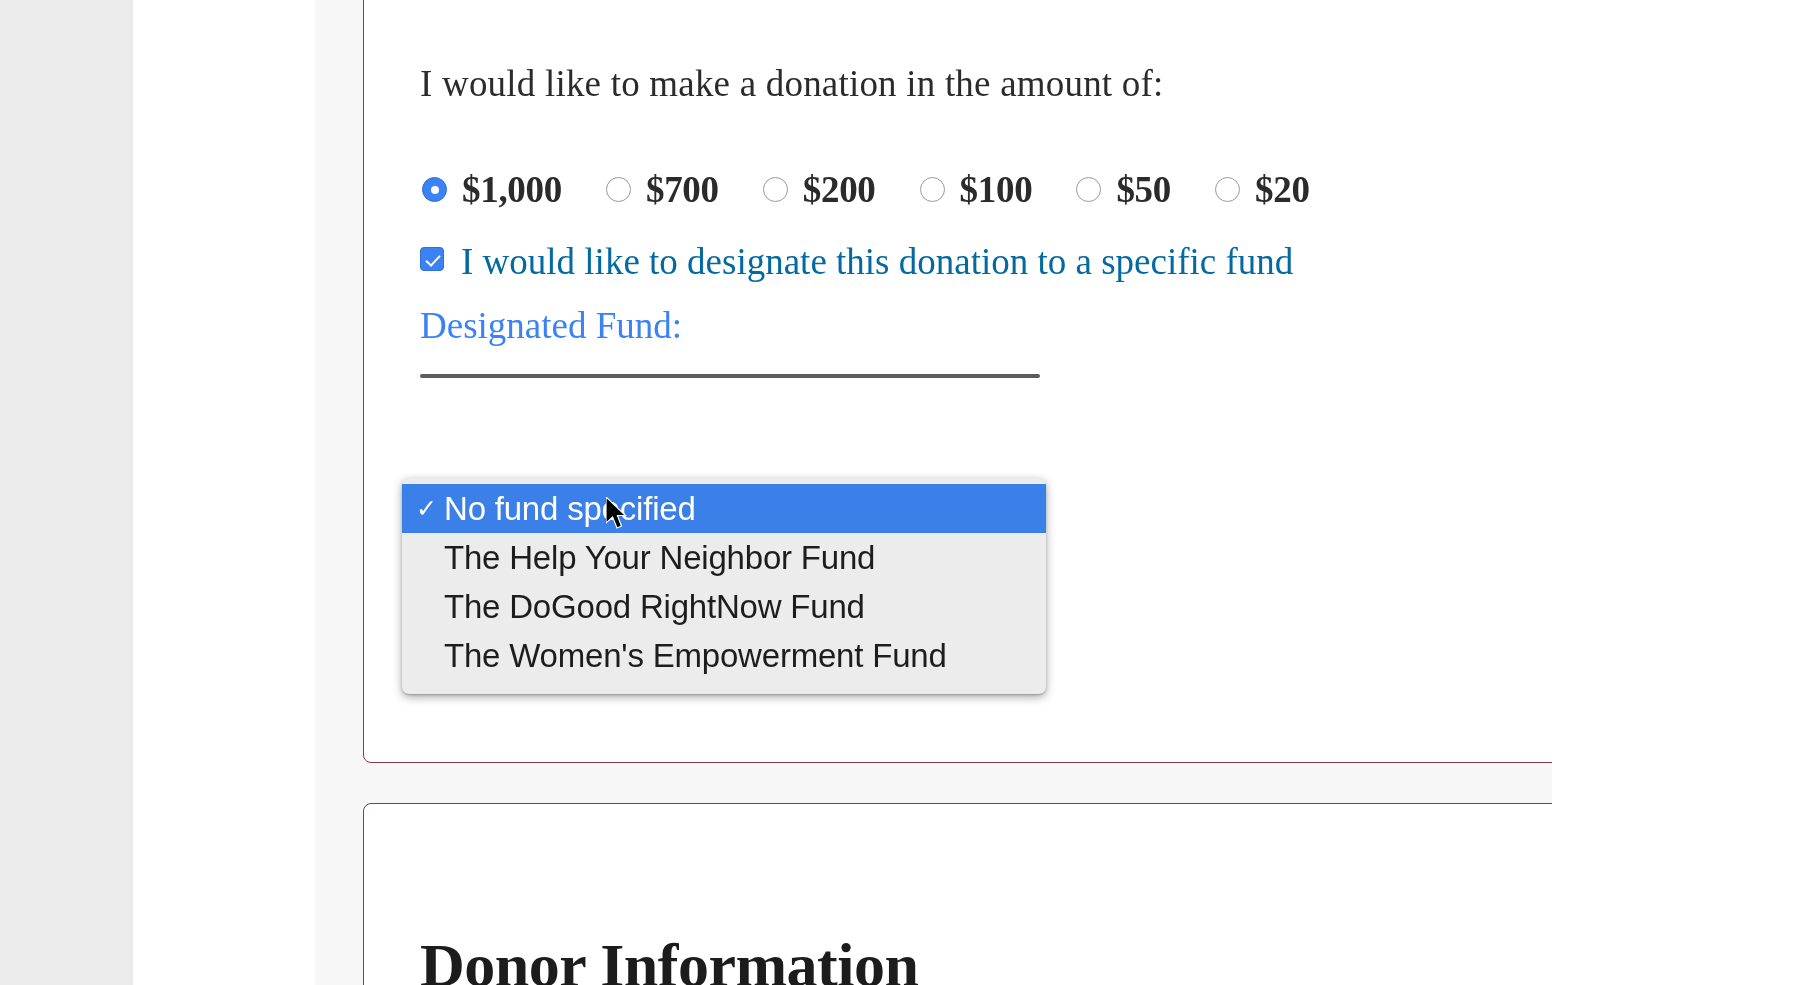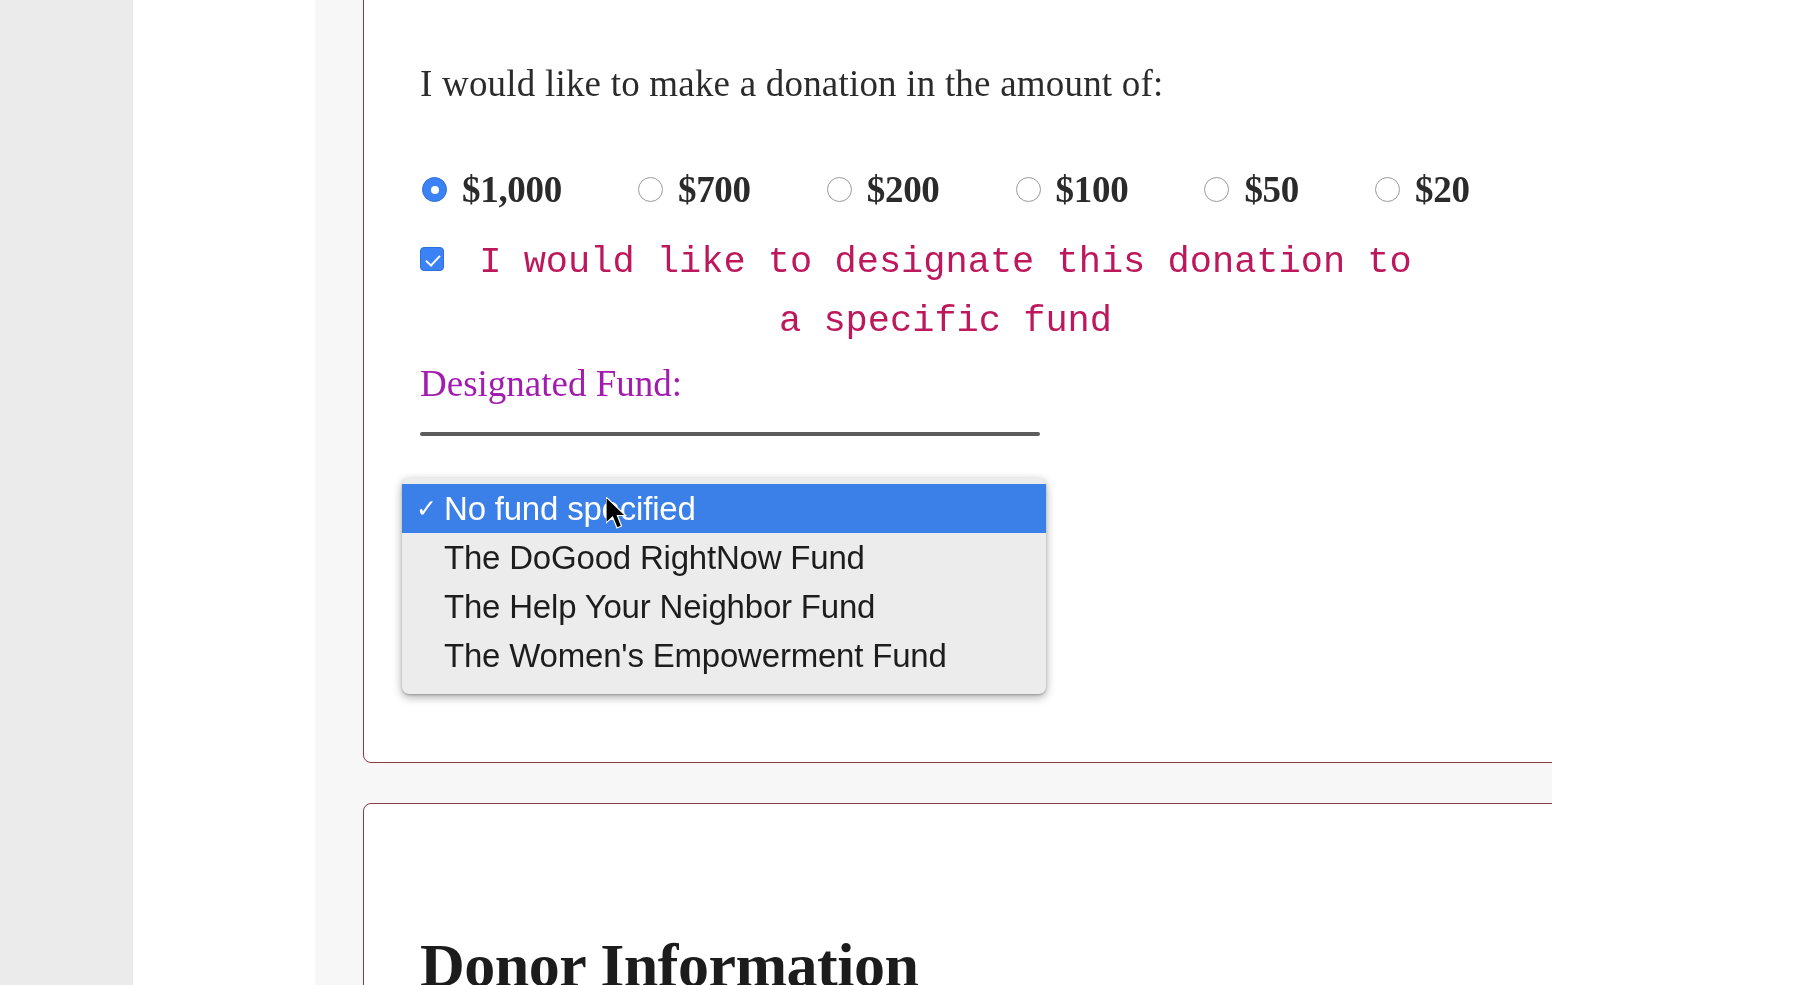--- a/index.html
+++ b/index.html
@@ -87,21 +87,21 @@
 
   .amount-grid {
     margin-top: 60px;
   }
 
   .amount-row {
     display: flex;
     align-items: center;
     white-space: nowrap;
   }
-  .amount-row--one { padding-left: 2px; gap: 32px; }
+  .amount-row--one { padding-left: 2px; }
   .amount-row--two { padding-left: 52px; margin-top: 13px; }
 
   .radio-opt {
     display: flex;
     align-items: center;
     margin-right: 44px;
   }
   .amount-row--two .radio-opt { margin-right: 52px; }
 
   .radio-dot {
@@ -156,32 +156,32 @@
     content: "";
     position: absolute;
     left: 8px; top: 4px;
     width: 6px; height: 12px;
     border: solid #ffffff;
     border-width: 0 2.4px 2.4px 0;
     transform: rotate(43deg);
   }
   .check-label {
     margin-left: 17px;
-    font-family: Liberation Mono, monospace;
+    font-family: Liberation Serif, serif;
     font-size: 37px;
     line-height: 1.58;
-    color: #be185d;
+    color: #0369a1;
     text-align: center;
   }
 
   .field-label {
     margin-top: 12px;
     font-family: "Liberation Serif", serif;
     font-size: 37px;
-    color: #a21caf;
+    color: #3b82f6;
   }
 
   
   .select-shell {
     position: relative;
     margin-top: 14px;
     width: 620px;
     height: 44px;
   }
   .select-top-edge {
@@ -331,26 +331,26 @@
 
   <div class="dropdown-popup">
 
     <div class="dd-option is-selected">
       <span class="dd-check">✓</span>
       <span class="dd-text">No fund specified</span>
     </div>
 
     <div class="dd-option">
       <span class="dd-check"></span>
-      <span class="dd-text">The DoGood RightNow Fund</span>
+      <span class="dd-text">The Help Your Neighbor Fund</span>
     </div>
 
     <div class="dd-option">
       <span class="dd-check"></span>
-      <span class="dd-text">The Help Your Neighbor Fund</span>
+      <span class="dd-text">The DoGood RightNow Fund</span>
     </div>
 
 
 
     <div class="dd-option">
       <span class="dd-check"></span>
       <span class="dd-text">The Women's Empowerment Fund</span>
     </div>
 
   </div>

